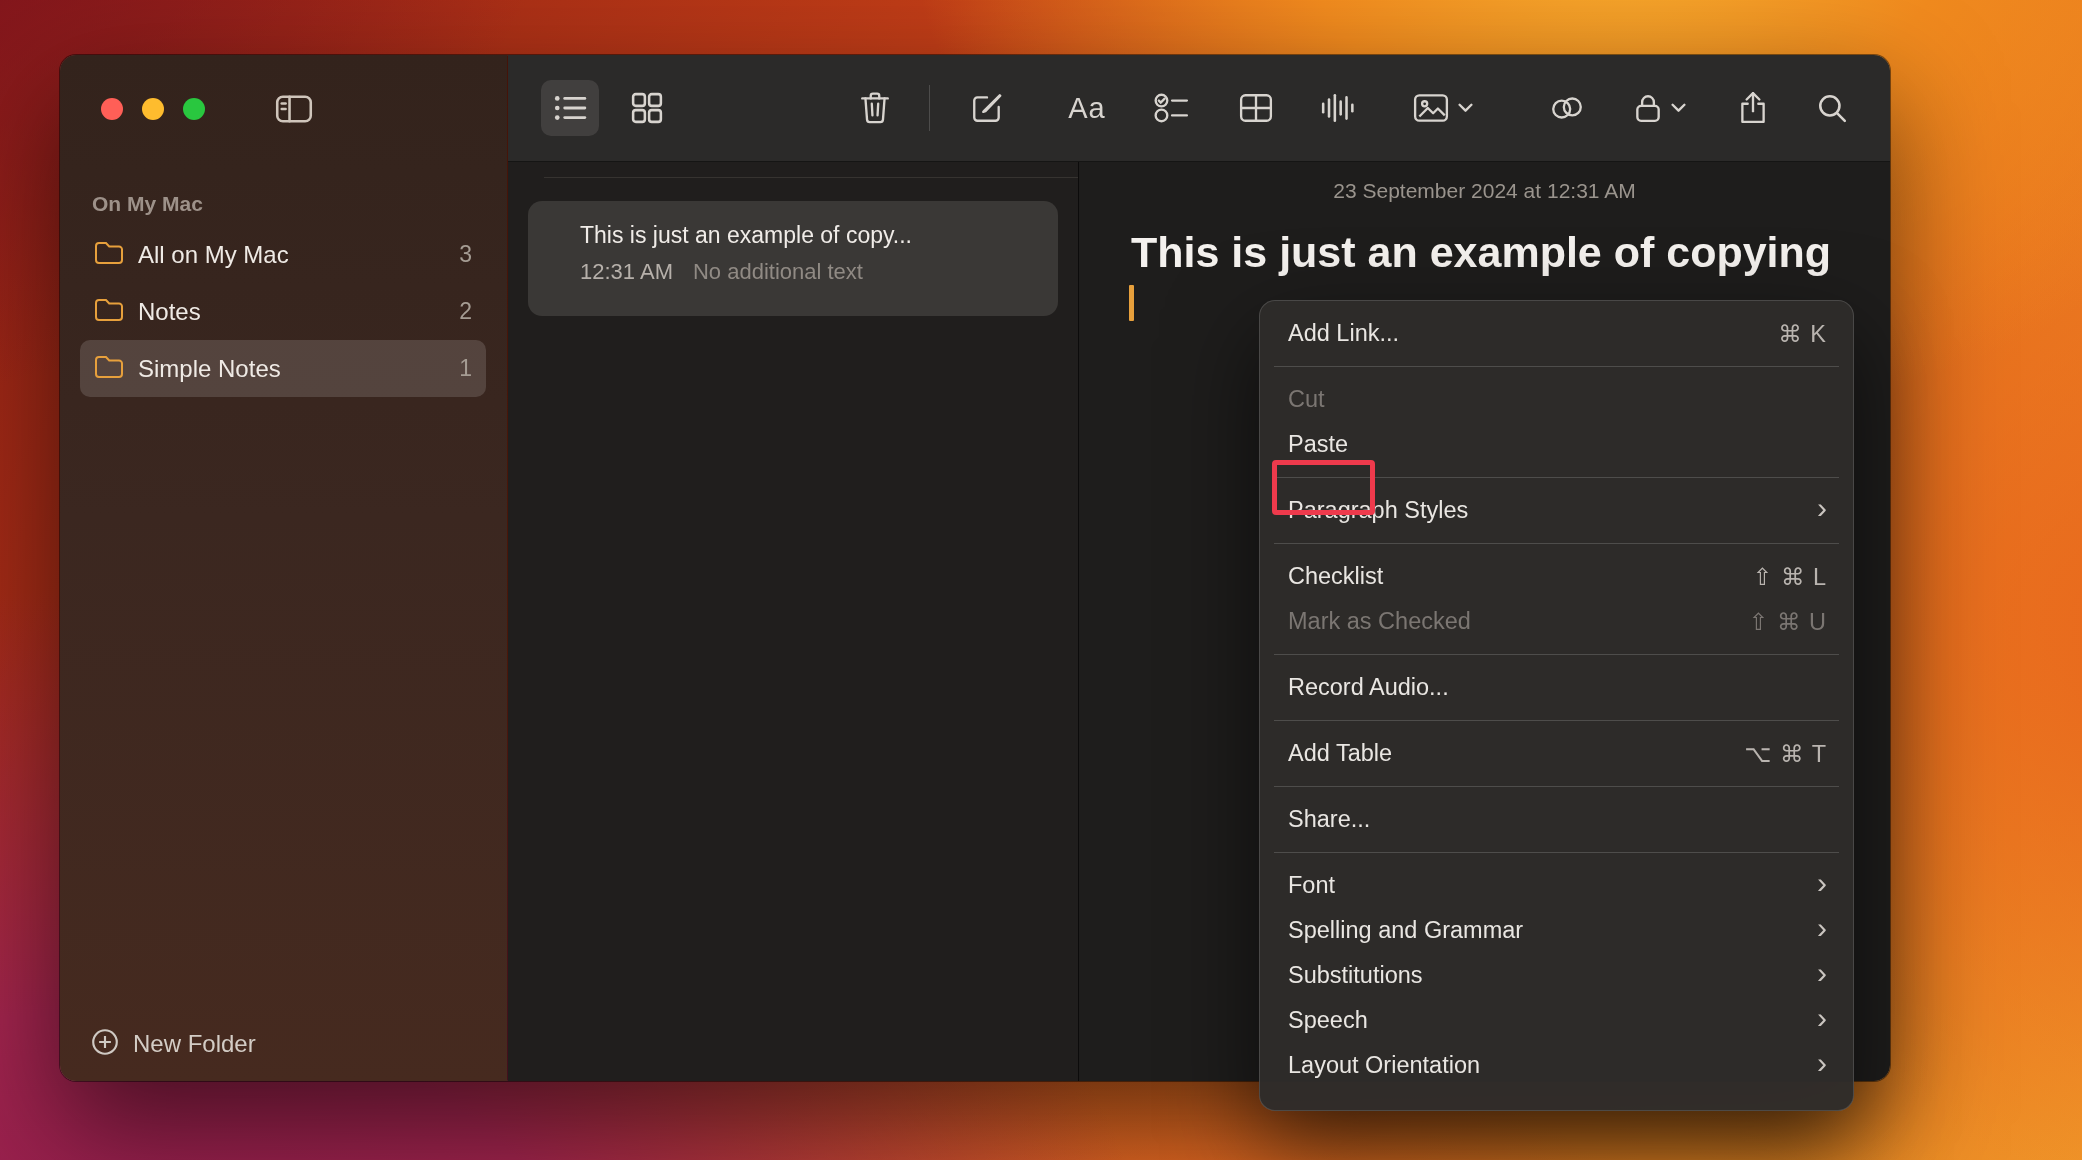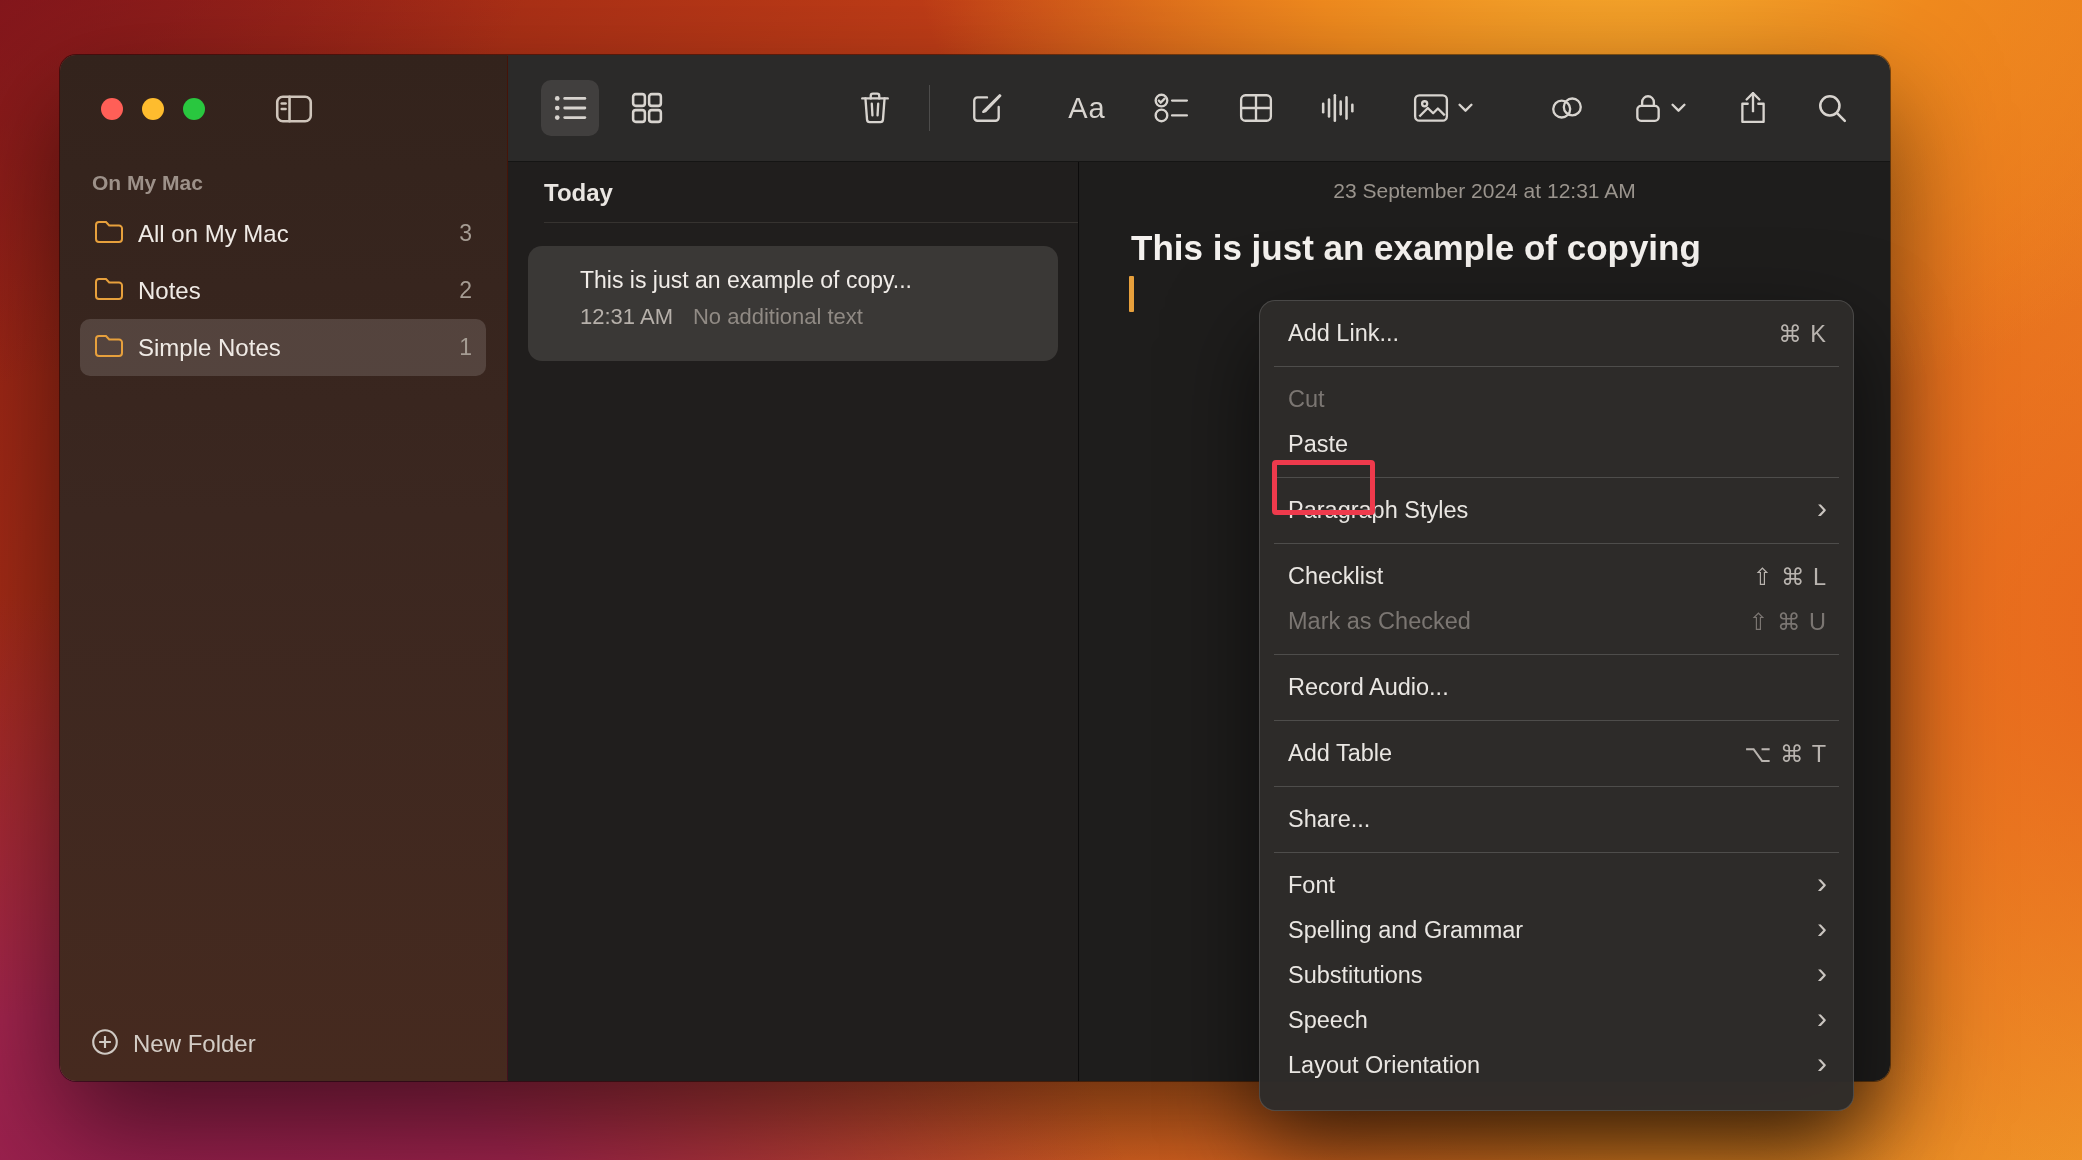--- a/index.html
+++ b/index.html
@@ -24,21 +24,21 @@
   }
 
   
   .sidebar {
     width: 447px; flex: 0 0 auto; display: flex; flex-direction: column;
     background: linear-gradient(180deg, #33231c 0%, #3b2720 45%, #462a1f 100%);
   }
   .sidebar-toolbar { height: 107px; display: flex; align-items: center; padding-left: 41px; flex: 0 0 auto; }
   .traffic { width: 22px; height: 22px; border-radius: 50%; margin-right: 19px; }
   .sidebar-toggle { margin-left: 48px; width: 44px; height: 40px; display: flex; align-items: center; justify-content: center; border-radius: 8px; }
-  .sidebar-section-label { margin: 9px 0 10px 32px; font-size: 21px; font-weight: 600; color: #9d9189; }
+  .sidebar-section-label { margin: 30px 0 10px 32px; font-size: 21px; font-weight: 600; color: #9d9189; }
   .folder-row {
     height: 57px; margin: 0 21px 0 20px; padding: 0 14px 0 14px; border-radius: 10px;
     display: flex; align-items: center; gap: 14px;
   }
   .folder-row.selected { background: rgba(255,255,255,.14); }
   .folder-name { font-size: 24px; color: #efeae5; }
   .folder-count { margin-left: auto; font-size: 23px; color: #a59c93; }
   .sidebar-footer { margin-top: auto; height: 74px; display: flex; align-items: center; gap: 13px; padding-left: 30px; }
   .new-folder-label { font-size: 24px; color: #d3ccc5; }
 
@@ -65,21 +65,21 @@
     padding: 21px 20px 0 52px;
   }
   .note-card-title { font-size: 23px; font-weight: 400; color: #f0ece8; white-space: nowrap; overflow: hidden; }
   .note-card-row { margin-top: 10px; display: flex; gap: 20px; }
   .note-time { font-size: 22px; color: #b6b0aa; }
   .note-preview { font-size: 22px; color: #908a84; }
 
   
   .editor { flex: 1; background: #1e1d1c; min-width: 0; }
   .editor-date { text-align: center; margin-top: 17px; font-size: 21px; color: #9a948d; }
-  .editor-title { margin: 25px 40px 0 52px; font-size: 35px; font-weight: 700; color: #f4f1ee; }
+  .editor-title { margin: 25px 40px 0 52px; font-size: 43px; font-weight: 700; color: #f4f1ee; }
   .cursor { margin: 8px 0 0 50px; width: 5px; height: 36px; background: #e7a03c; border-radius: 1px; }
 
   
   .context-menu {
     position: absolute; left: 1259px; top: 300px; width: 595px; z-index: 10;
     padding: 10px 0 22px; background: rgba(45,43,42,.97);
     border: 1px solid rgba(255,255,255,.14); border-radius: 16px;
     box-shadow: 0 35px 90px rgba(0,0,0,.6);
   }
   .menu-item { height: 45px; display: flex; align-items: center; padding: 0 26px 0 28px; font-size: 23.5px; color: #e9e6e2; }
@@ -279,21 +279,20 @@
             <g fill="none" stroke="#d8d4cf" stroke-width="2.4" stroke-linecap="round">
               <circle cx="13" cy="13" r="9"></circle>
               <line x1="20" y1="20" x2="27" y2="27"></line>
             </g>
           </svg>
       </span>
     </div>
 
     <div class="content">
       <div class="notes-list">
-        <div class="today-header">Today</div>
         <div class="today-sep"></div>
         <div id="note-cards">
             <div class="note-card">
               <div class="note-card-title">This is just an example of copy...</div>
               <div class="note-card-row">
                 <span class="note-time">12:31 AM</span>
                 <span class="note-preview">No additional text</span>
               </div>
             </div>
           </div>

